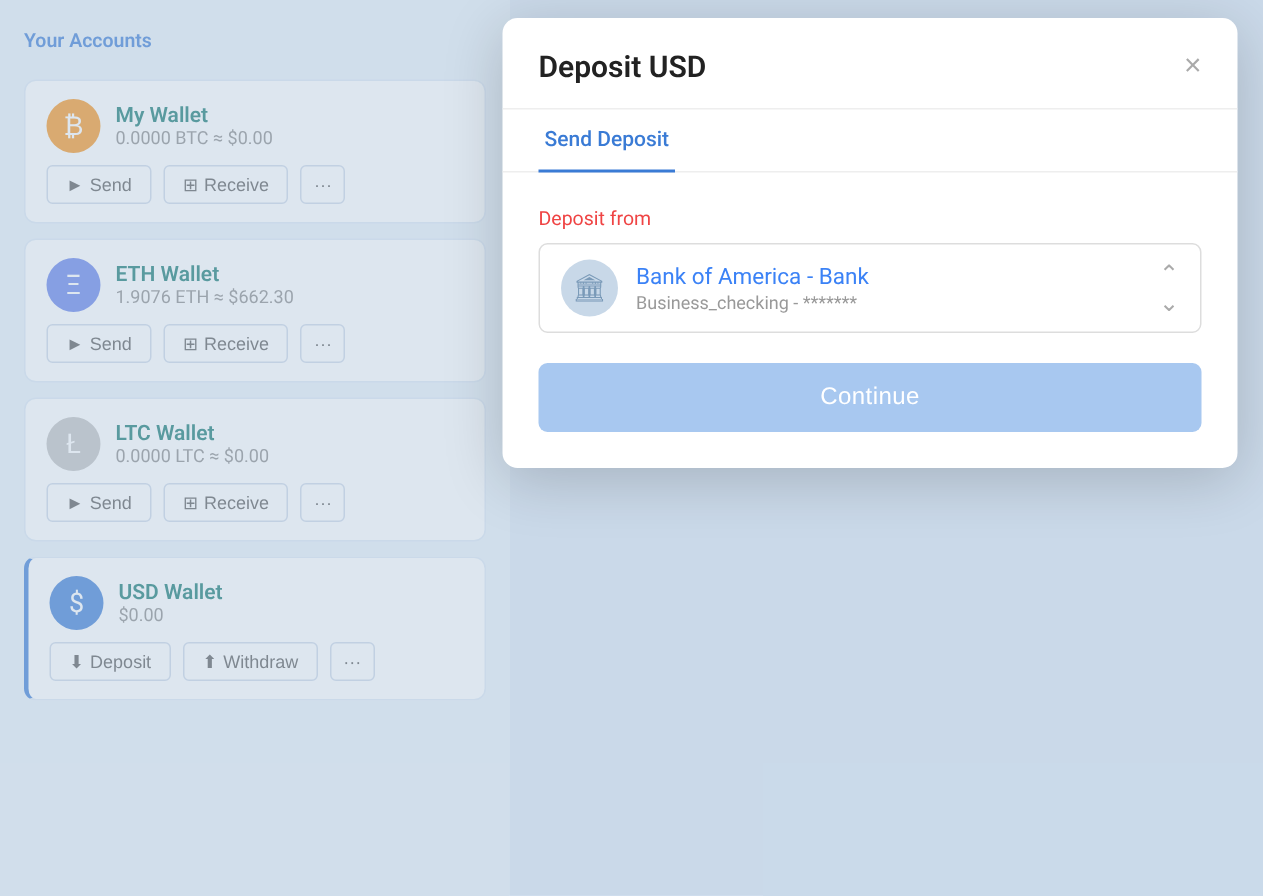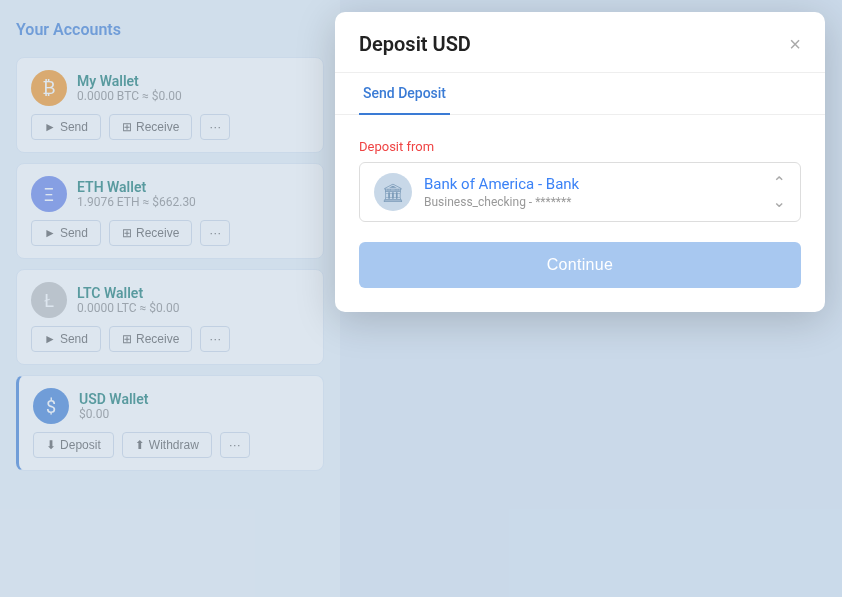--- a/index.html
+++ b/index.html
@@ -18,21 +18,21 @@
       top: 0; left: 0;
       width: 340px;
       height: 597px;
       background: #e8f0f8;
       padding: 20px 16px;
       overflow: hidden;
     }
 
     .accounts-title {
       color: #3a7bd5;
-      font-size: 16px;
+      font-size: 13px;
       font-weight: 600;
       margin-bottom: 18px;
     }
 
     .wallet-card {
       background: white;
       border-radius: 8px;
       margin-bottom: 10px;
       padding: 12px 14px;
       border: 1px solid #dce8f5;

